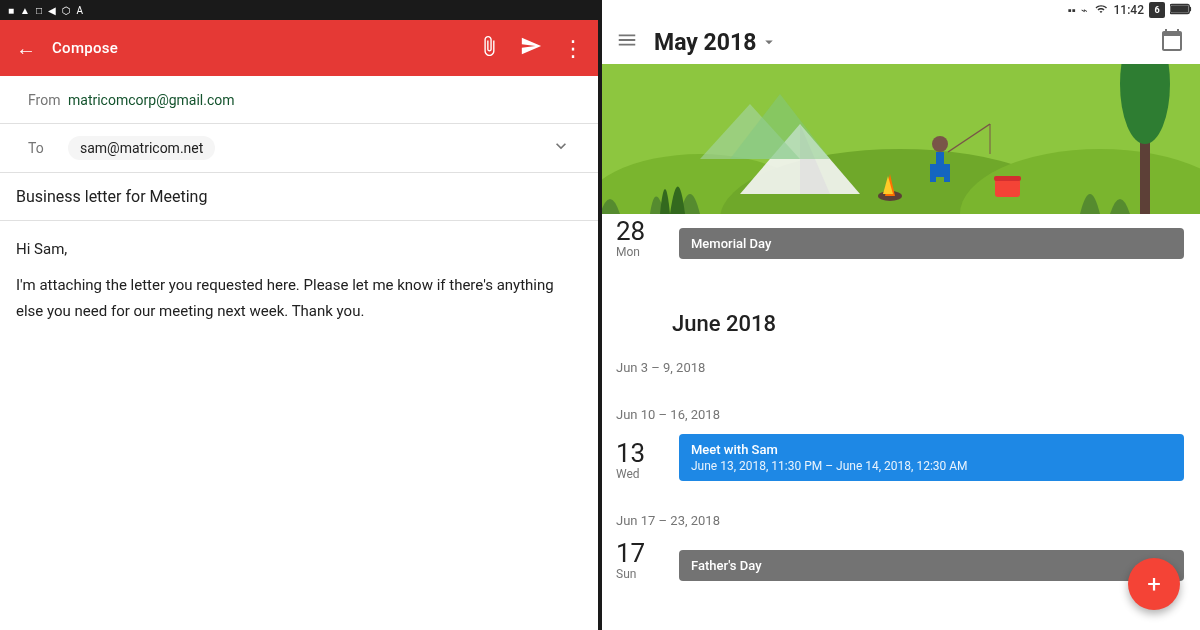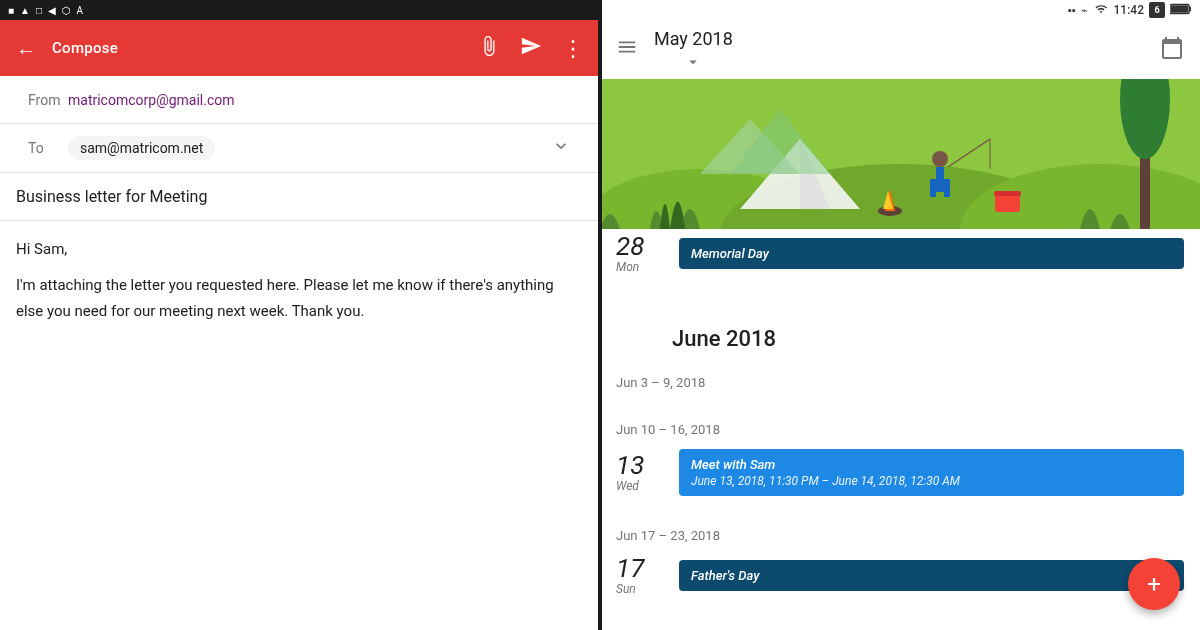--- a/index.html
+++ b/index.html
@@ -73,21 +73,21 @@
 
     .field-label {
       color: #757575;
       font-size: 14px;
       width: 40px;
       flex-shrink: 0;
     }
 
     .field-value {
       font-size: 14px;
-      color: #701a75;
+      color: #14532d;
       flex: 1;
     }
 
     .to-chip {
       background: #f5f5f5;
       border-radius: 16px;
       padding: 4px 12px;
       font-size: 14px;
       color: #212121;
     }
@@ -155,28 +155,27 @@
       background: #fff;
     }
 
     .hamburger-icon {
       font-size: 20px;
       color: #757575;
       cursor: pointer;
     }
 
     .calendar-title {
-      font-size: 18px;
-      font-weight: 400;
+      font-size: 23px;
+      font-weight: 700;
       color: #212121;
       cursor: pointer;
       display: flex;
       align-items: center;
       gap: 4px;
-      flex-direction: column;
     }
 
     .illustration-banner {
       width: 100%;
       height: 150px;
       background: #8bc34a;
       position: relative;
       overflow: hidden;
       flex-shrink: 0;
     }
@@ -194,24 +193,23 @@
     }
 
     .week-header {
       font-size: 13px;
       color: #757575;
       padding: 12px 16px 8px;
     }
 
     .event-row {
       display: flex;
-      align-items: center;
+      align-items: flex-end;
       padding: 4px 16px;
       margin-bottom: 4px;
-      font-style: italic;
     }
 
     .date-col {
       width: 55px;
       flex-shrink: 0;
     }
 
     .date-num {
       font-size: 26px;
       color: #212121;
@@ -232,21 +230,21 @@
 
     .event-chip {
       border-radius: 4px;
       padding: 8px 12px;
       color: white;
       font-size: 13px;
       font-weight: 500;
     }
 
     .event-chip.teal {
-      background: #0c4a6e;
+      background: #737373;
     }
 
     .event-chip.blue {
       background: #1e88e5;
     }
 
     .event-subtitle {
       font-size: 12px;
       color: rgba(255,255,255,0.9);
       margin-top: 2px;

